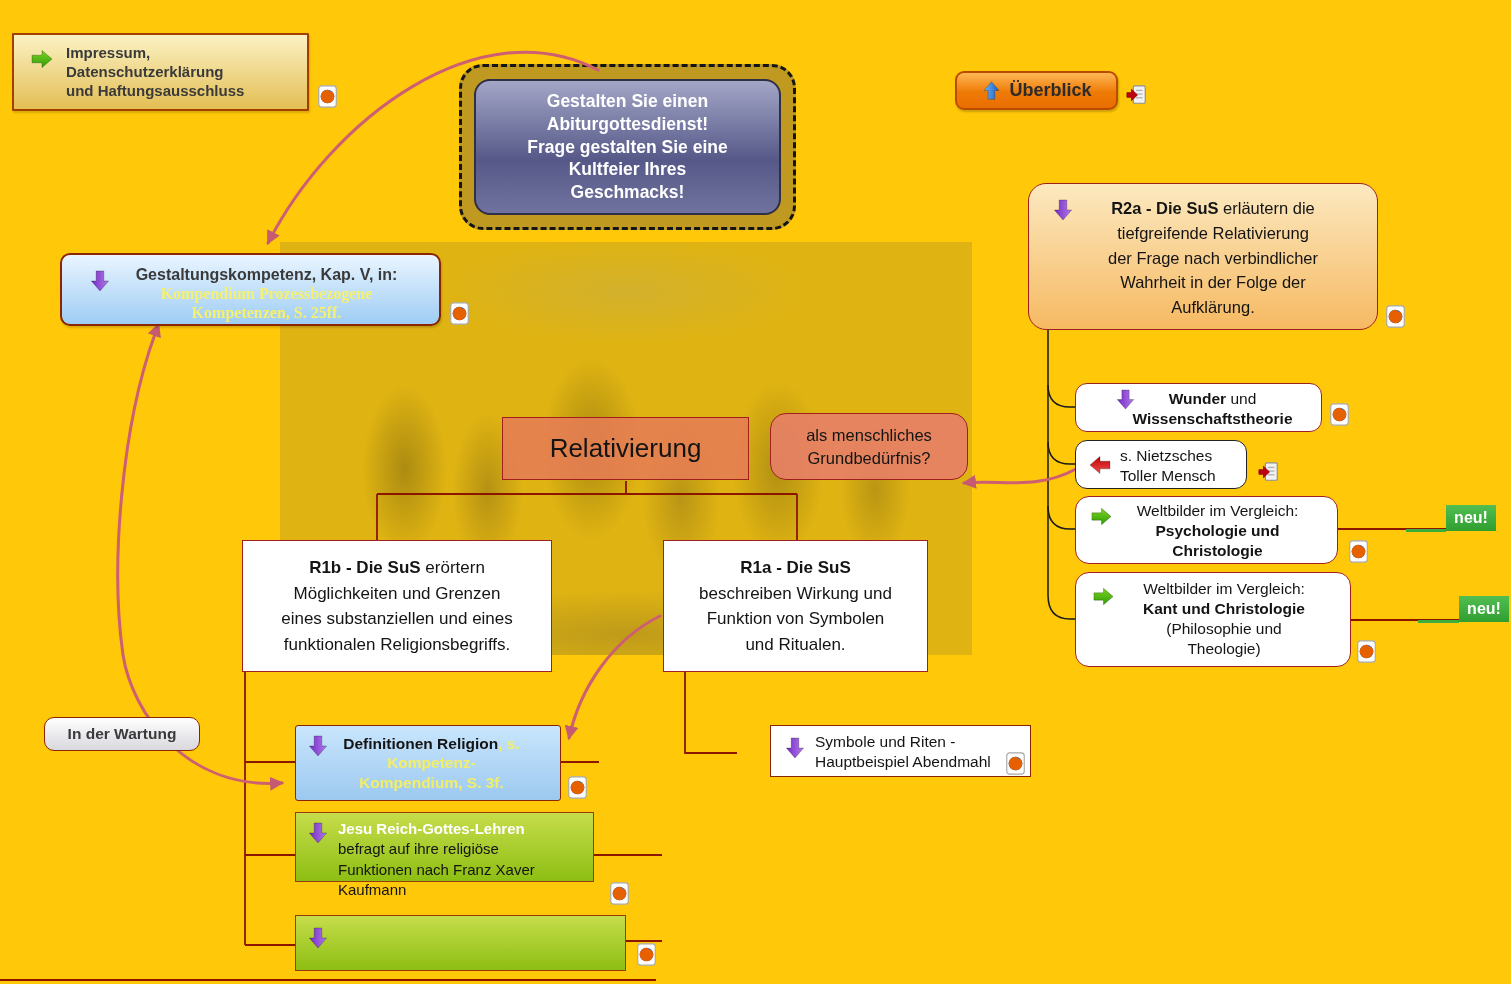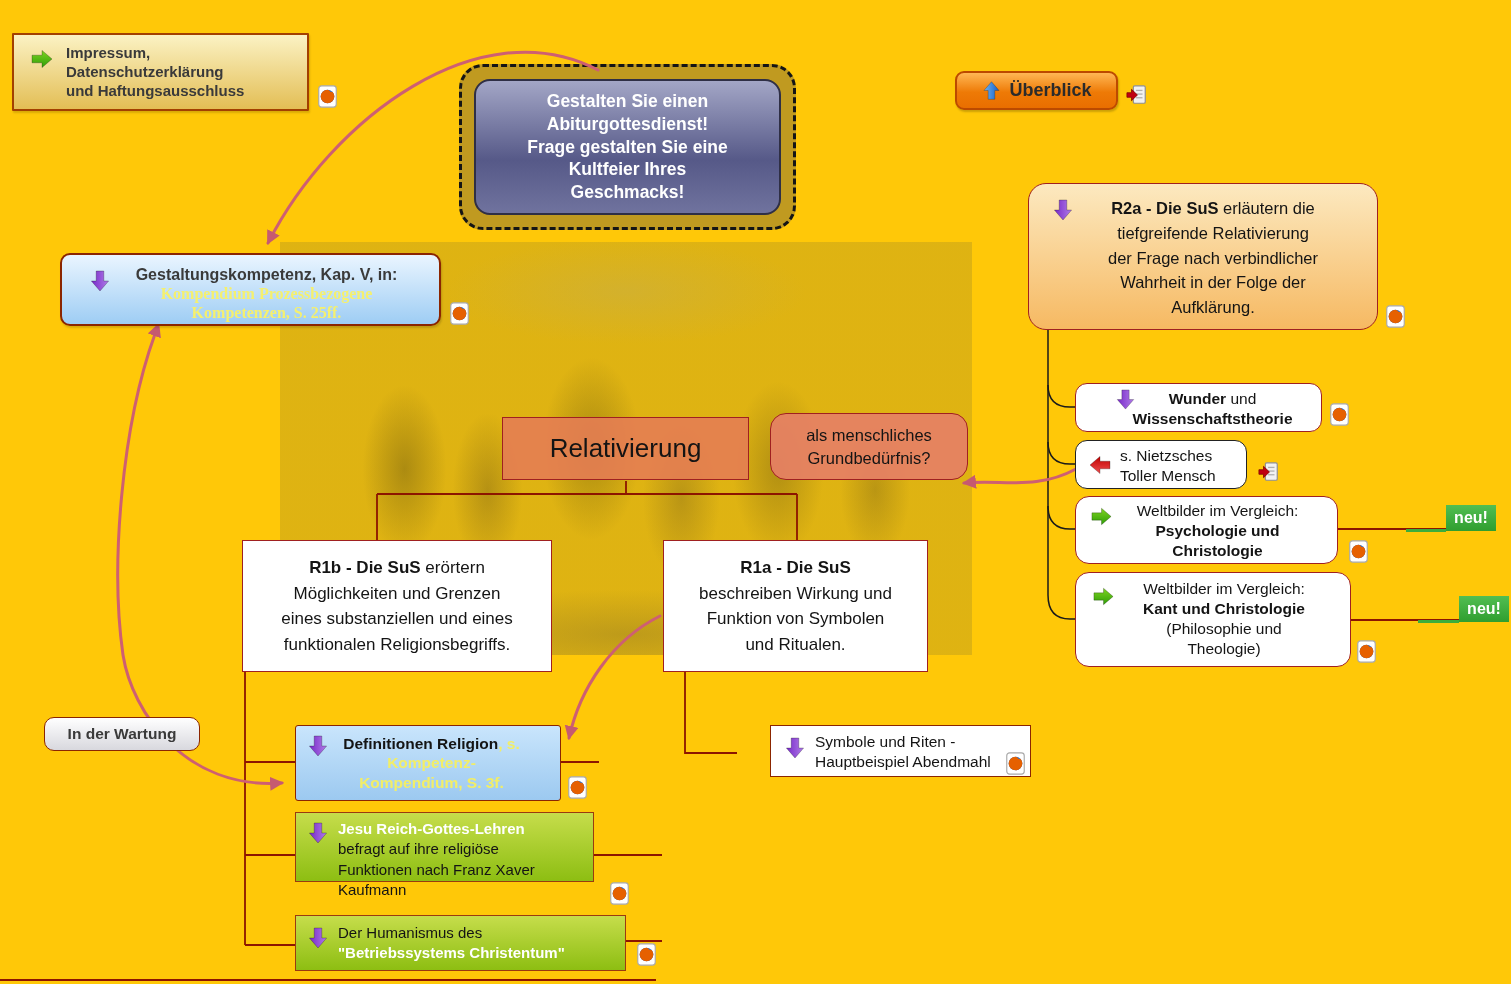--- a/index.html
+++ b/index.html
@@ -321,22 +321,20 @@
 Kaufmann</span></div>
   </div>
   <svg class="icon" style="left:610px;top:882px" width="19" height="23">
       <use href="#ff"></use>
     </svg>
 
   <div class="node greenbox humanismus">
     <svg class="ba" style="left:10px;top:10px" width="24" height="24">
         <use href="#arr" fill="url(#gPurple)" transform="rotate(90 12 12)"></use>
       </svg>
-    <div class="txt"><span>Der Humanismus des
-</span><span class="wb">"Betriebssystems Christentum"</span></div>
   </div>
   <svg class="icon" style="left:637px;top:943px" width="19" height="23">
       <use href="#ff"></use>
     </svg>
 
   <div class="node whitebox symbole">
     <svg class="ba" style="left:12px;top:10px" width="24" height="24">
         <use href="#arr" fill="url(#gPurple)" transform="rotate(90 12 12)"></use>
       </svg>
     <div class="txt">Symbole und Riten -

